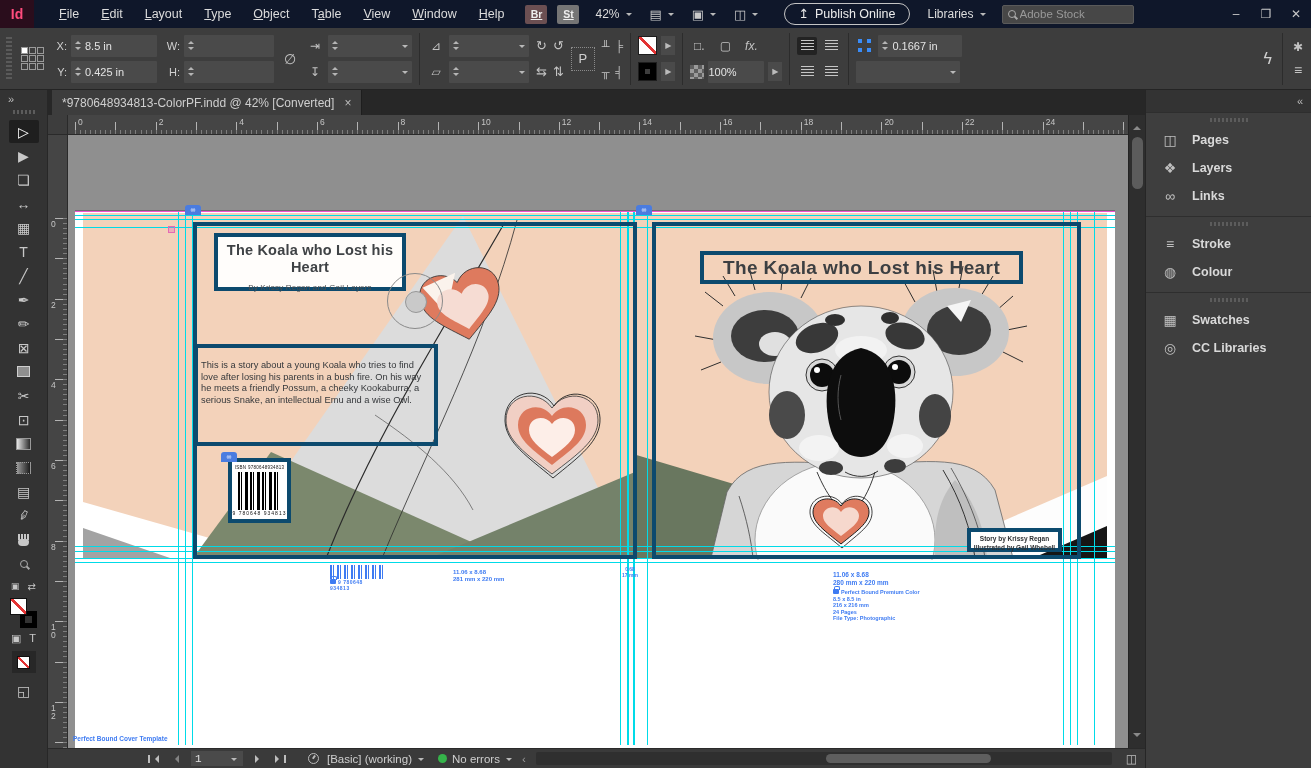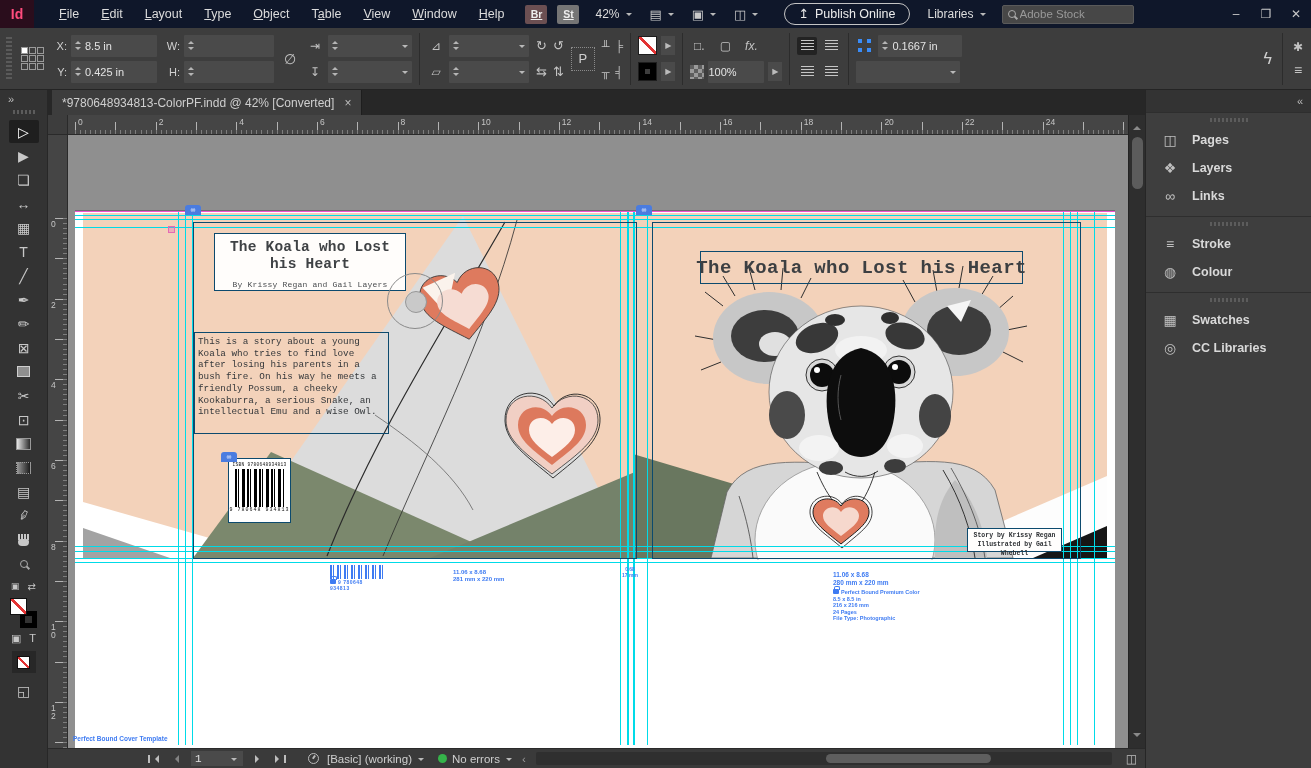--- a/index.html
+++ b/index.html
@@ -108,30 +108,30 @@
   .rlab { position:absolute; color:#c6c6c6; font-size:8.5px; }
   .rlab.v { width:8px; word-break:break-all; line-height:8px; left:3px; }
 
   
   #viewport { position:absolute; left:68px; top:135px; width:1060px; height:613px; background:#8f8f8f; overflow:hidden; }
   #page { position:absolute; left:7px; top:75px; width:1040px; height:538px; background:#ffffff; border-top:1px solid #6f6f6f; }
   #artwork { position:absolute; left:7px; top:75px; }
 
   .guide-v { position:absolute; top:76px; height:534px; width:1px; background:#00dbe8; }
   .guide-h { position:absolute; left:7px; width:1040px; height:1px; background:#00dbe8; }
-  .frame { position:absolute; border:1px solid #0c4a6e;font-family:Liberation Mono, monospace; }
+  .frame { position:absolute; border:4px solid #0c4a6e; }
   .link-badge { position:absolute; width:16px; height:10px; background:#4a7ce0; border-radius:3px 3px 0 0; color:#fff; font-size:7px; line-height:10px; text-align:center; }
   .anchor-badge { position:absolute; width:7px; height:7px; border:1px solid #e46ab4; background:rgba(228,106,180,.35); }
 
   #back-title-frame { left:146px; top:98px; width:192px; height:58px; background:#fffdfb; text-align:center; }
   #back-title { font-size:14.5px; font-weight:bold; color:#3f4245; line-height:17px; padding-top:5px; letter-spacing:.2px; }
   #back-byline { font-size:8px; color:#4a4d50; margin-top:7px; letter-spacing:.2px; }
   #circle-badge { position:absolute; left:319px; top:138px; width:56px; height:56px; border:1px solid #8a8a8a; border-radius:50%; }
   #circle-badge i { position:absolute; left:17px; top:17px; width:22px; height:22px; background:#c9c9c9; border:1px solid #979797; border-radius:50%; }
-  #blurb-frame { left:126px; top:197px; width:195px; height:102px; color:#35383b; font-size:9.3px; line-height:11.7px; padding:3px 3px; }
+  #blurb-frame { left:126px; top:209px; width:244px; height:102px; color:#35383b; font-size:9.3px; line-height:11.7px; padding:12px 3px; }
   #blurb-frame p + p { margin-top:11px; }
   #front-title-frame { left:632px; top:116px; width:323px; height:33px; display:flex; align-items:center; justify-content:center; }
   #front-title { font-size:19px; font-weight:bold; color:#3c3f42; letter-spacing:.4px; white-space:nowrap; }
   #credits-frame { left:899px; top:393px; width:95px; height:24px; background:#fffefd; text-align:center; font-size:6.5px; font-weight:bold; color:#2e3134; line-height:9px; padding-top:2px; }
 
   #barcode-frame { left:160px; top:323px; width:63px; height:65px; background:#fff; text-align:center; }
   #barcode-frame .isbn { font-size:4.5px; color:#111; padding-top:3px; letter-spacing:.3px; }
   #barcode-frame .bars { height:38px; margin:2px 6px 0; background:repeating-linear-gradient(90deg,#000 0 2px,#fff 2px 3px,#000 3px 4px,#fff 4px 7px,#000 7px 10px,#fff 10px 12px); }
   #barcode-frame .digits { font-size:5px; color:#111; letter-spacing:1px; }
 

